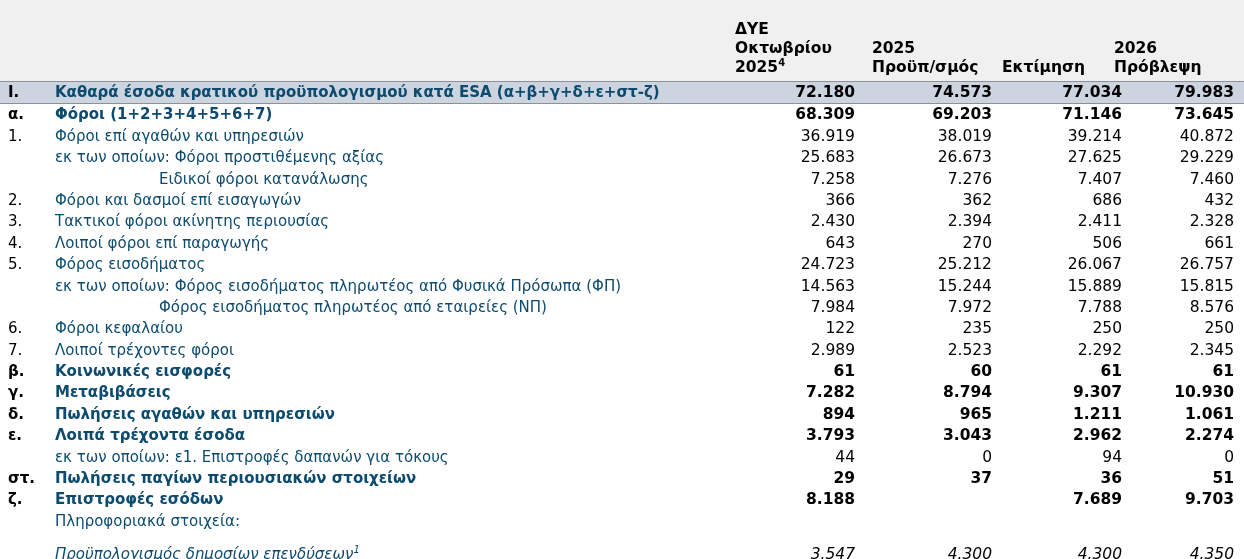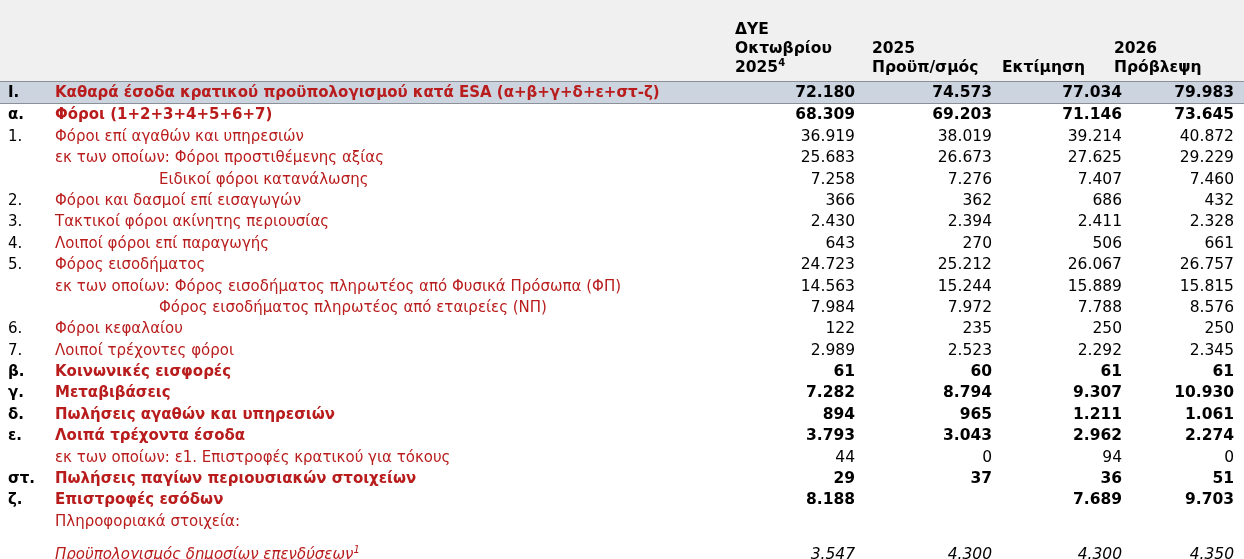--- a/index.html
+++ b/index.html
@@ -85,21 +85,21 @@
     left: 8px;
     width: 42px;
     text-align: left;
     font-size: 15px;
     color: #000;
   }
   .label {
     position: absolute;
     left: 55px;
     font-size: 15px;
-    color: #b91c1c;
+    color: #0c4a6e;
   }
   .label.ind3 { left: 159px; }
 
   .row.bold .marker,
   .row.bold .label { font-weight: bold; }
   .row.italic .label { font-style: italic; }
   .label sup {
     font-size: 10px;
     vertical-align: super;
     line-height: 0;
@@ -285,21 +285,21 @@
       <div class="row bold">
         <span class="marker">ε.</span>
         <span class="label"><span>Λοιπά τρέχοντα έσοδα</span></span>
         <span class="num n1">3.793</span>
         <span class="num n2">3.043</span>
         <span class="num n3">2.962</span>
         <span class="num n4">2.274</span>
       </div>
       <div class="row">
         <span class="marker"></span>
-        <span class="label"><span>εκ των οποίων:  ε1. Επιστροφές κρατικού για τόκους</span></span>
+        <span class="label"><span>εκ των οποίων:  ε1. Επιστροφές δαπανών για τόκους</span></span>
         <span class="num n1">44</span>
         <span class="num n2">0</span>
         <span class="num n3">94</span>
         <span class="num n4">0</span>
       </div>
       <div class="row bold">
         <span class="marker">στ.</span>
         <span class="label"><span>Πωλήσεις παγίων περιουσιακών στοιχείων</span></span>
         <span class="num n1">29</span>
         <span class="num n2">37</span>

